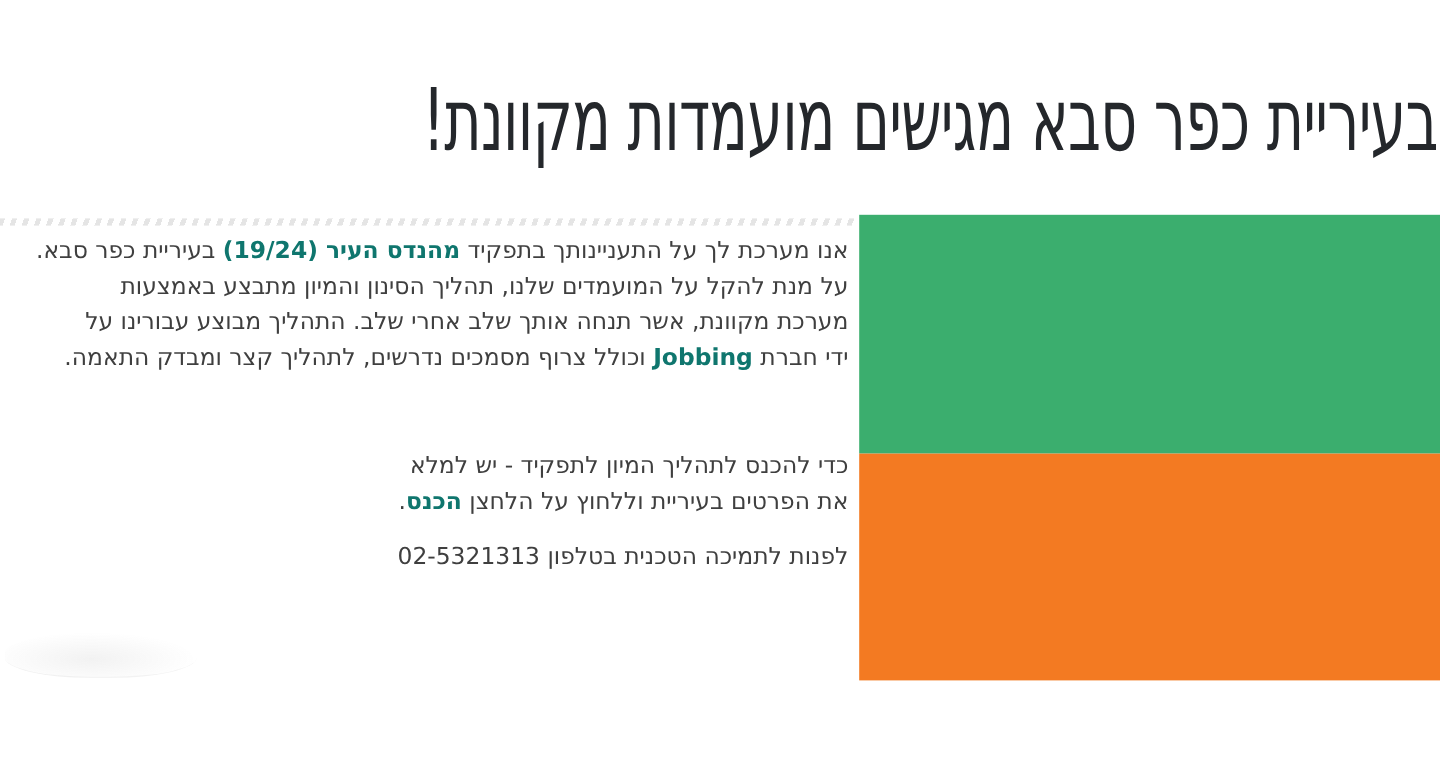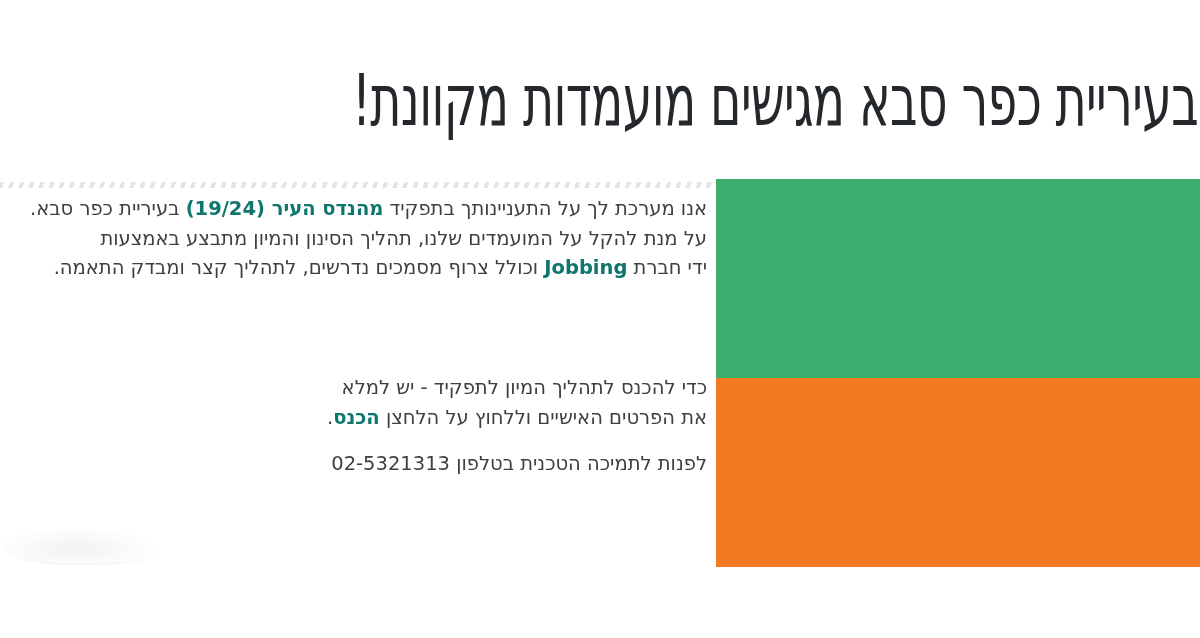--- a/index.html
+++ b/index.html
@@ -87,30 +87,33 @@
 <div class="dashed-divider"></div>
 
 <div class="para para-1">
   <div class="line">
     <span>אנו מערכת לך על התעניינותך בתפקיד </span><b>מהנדס העיר (19/24)</b><span> בעיריית כפר סבא.</span>
   </div>
   <div class="line">
     <span>על מנת להקל על המועמדים שלנו, תהליך הסינון והמיון מתבצע באמצעות</span>
   </div>
   <div class="line">
+    <span>מערכת מקוונת, אשר תנחה אותך שלב אחרי שלב. התהליך מבוצע עבורינו על</span>
+  </div>
+  <div class="line">
     <span>ידי חברת </span><b>Jobbing</b><span> וכולל צרוף מסמכים נדרשים, לתהליך קצר ומבדק התאמה.</span>
   </div>
 </div>
 
 <div class="para para-2">
   <div class="line">
     <span>כדי להכנס לתהליך המיון לתפקיד - יש למלא</span>
   </div>
   <div class="line">
-    <span>את הפרטים האישיים וללחוץ על הלחצן </span><b>הכנס</b><span>.</span>
+    <span>את הפרטים בעיריית וללחוץ על הלחצן </span><b>הכנס</b><span>.</span>
   </div>
 </div>
 
 <div class="para para-3">
   <div class="line">
     <span>לפנות לתמיכה הטכנית בטלפון 02-5321313</span>
   </div>
 </div>
 
 <div class="banner banner-green" style="background-color: rgb(59, 174, 110);"></div>

